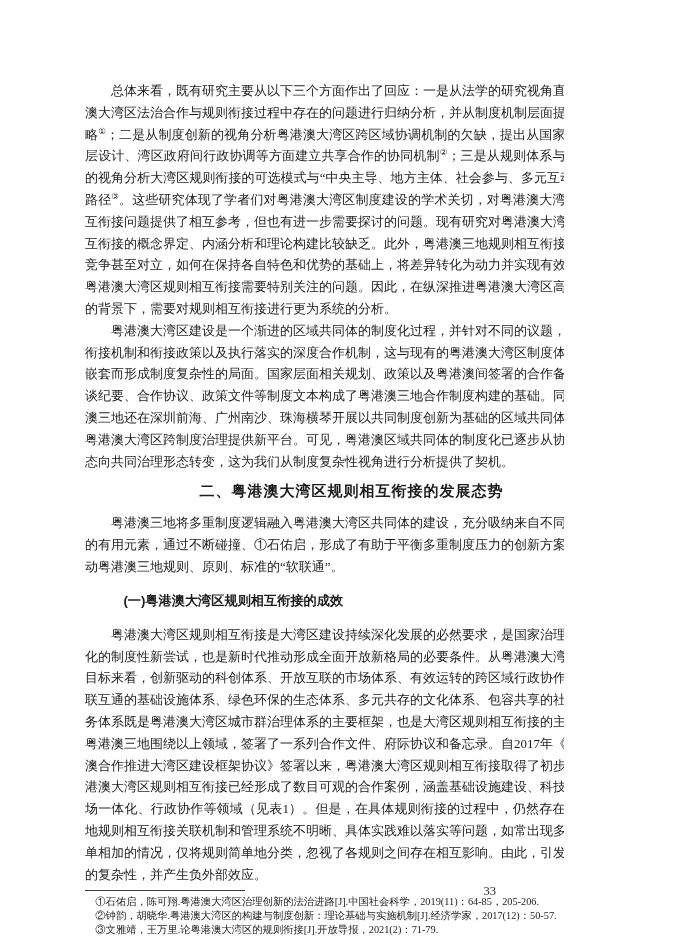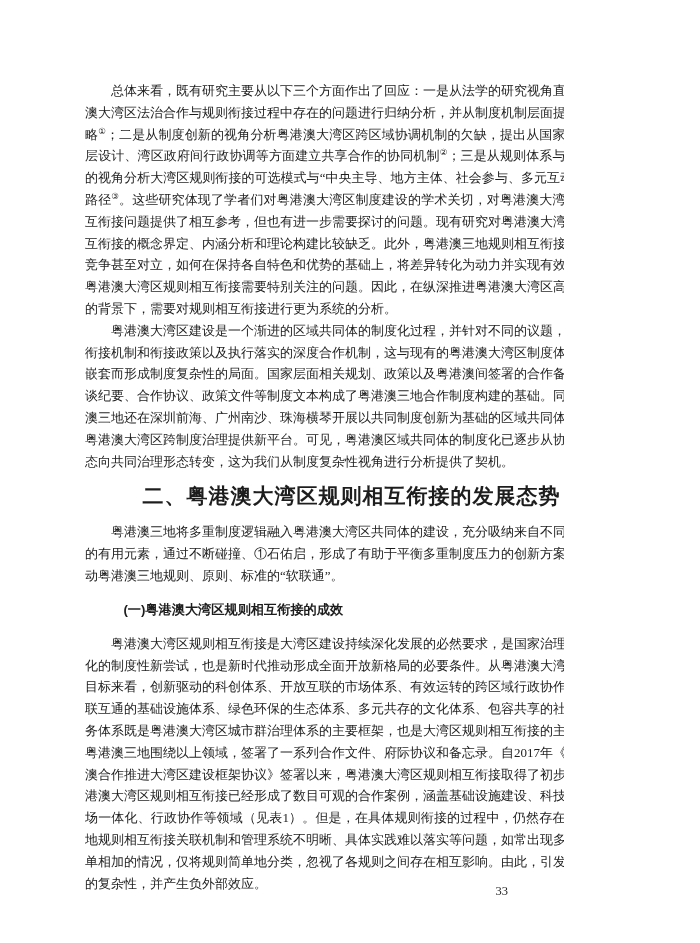--- a/index.html
+++ b/index.html
@@ -29,21 +29,21 @@
     text-align: justify;
     text-indent: 2em;
   }
   .body-para sup {
     font-size: 8.5px;
     line-height: 0;
     vertical-align: super;
   }
   .section-heading {
     font-family: "Liberation Sans", "DejaVu Sans", sans-serif;
-    font-size: 21px;
+    font-size: 15px;
     font-weight: bold;
     text-align: center;
     margin: 10px 0 11px 0;
     letter-spacing: 1px;
   }
   .subsection-heading {
     font-family: "Liberation Sans", "DejaVu Sans", sans-serif;
     font-size: 13.2px;
     font-weight: bold;
     margin: 12px;
@@ -62,21 +62,21 @@
     border-top: 1px solid #3a3a3a;
     margin: 0 0 4px 0;
   }
   .fn {
     margin: 0;
     text-indent: 1em;
     text-align: left;
   }
   .page-number {
     position: absolute;
-    right: 56px;
+    right: 68px;
     bottom: 44px;
     font-size: 12.5px;
     color: #1d1d1d;
   }
 </style>
 </head>
 <body>
 
 <div class="page">
   <div class="content">
@@ -86,17 +86,23 @@
     <p class="body-para">粤港澳大湾区建设是一个渐进的区域共同体的制度化过程，并针对不同的议题，形成全面衔接机制和衔接政策以及执行落实的深度合作机制，这与现有的粤港澳大湾区制度体系交叠和嵌套而形成制度复杂性的局面。国家层面相关规划、政策以及粤港澳间签署的合作备忘录、会谈纪要、合作协议、政策文件等制度文本构成了粤港澳三地合作制度构建的基础。同时，粤港澳三地还在深圳前海、广州南沙、珠海横琴开展以共同制度创新为基础的区域共同体建设，为粤港澳大湾区跨制度治理提供新平台。可见，粤港澳区域共同体的制度化已逐步从协同治理形态向共同治理形态转变，这为我们从制度复杂性视角进行分析提供了契机。</p>
 
     <h2 class="section-heading">二、粤港澳大湾区规则相互衔接的发展态势</h2>
 
     <p class="body-para">粤港澳三地将多重制度逻辑融入粤港澳大湾区共同体的建设，充分吸纳来自不同制度逻辑的有用元素，通过不断碰撞、①石佑启，形成了有助于平衡多重制度压力的创新方案，不断推动粤港澳三地规则、原则、标准的“软联通”。</p>
 
     <h3 class="subsection-heading">(一)粤港澳大湾区规则相互衔接的成效</h3>
 
     <p class="body-para">粤港澳大湾区规则相互衔接是大湾区建设持续深化发展的必然要求，是国家治理体系现代化的制度性新尝试，也是新时代推动形成全面开放新格局的必要条件。从粤港澳大湾区的建设目标来看，创新驱动的科创体系、开放互联的市场体系、有效运转的跨区域行政协作体系、互联互通的基础设施体系、绿色环保的生态体系、多元共存的文化体系、包容共享的社会公共服务体系既是粤港澳大湾区城市群治理体系的主要框架，也是大湾区规则相互衔接的主要内容。粤港澳三地围绕以上领域，签署了一系列合作文件、府际协议和备忘录。自2017年《深化粤港澳合作推进大湾区建设框架协议》签署以来，粤港澳大湾区规则相互衔接取得了初步成效。粤港澳大湾区规则相互衔接已经形成了数目可观的合作案例，涵盖基础设施建设、科技创新、市场一体化、行政协作等领域（见表1）。但是，在具体规则衔接的过程中，仍然存在粤港澳三地规则相互衔接关联机制和管理系统不明晰、具体实践难以落实等问题，如常出现多数规则简单相加的情况，仅将规则简单地分类，忽视了各规则之间存在相互影响。由此，引发制度协调的复杂性，并产生负外部效应。</p>
 
+    <div class="footnotes">
+      <div class="fn-rule"></div>
+      <p class="fn">①石佑启，陈可翔.粤港澳大湾区治理创新的法治进路[J].中国社会科学，2019(11)：64-85，205-206.</p>
+      <p class="fn">②钟韵，胡晓华.粤港澳大湾区的构建与制度创新：理论基础与实施机制[J].经济学家，2017(12)：50-57.</p>
+      <p class="fn">③文雅靖，王万里.论粤港澳大湾区的规则衔接[J].开放导报，2021(2)：71-79.</p>
+    </div>
 
   </div>
 
   <div class="page-number">33</div>
 </div>
 
 </body></html>

